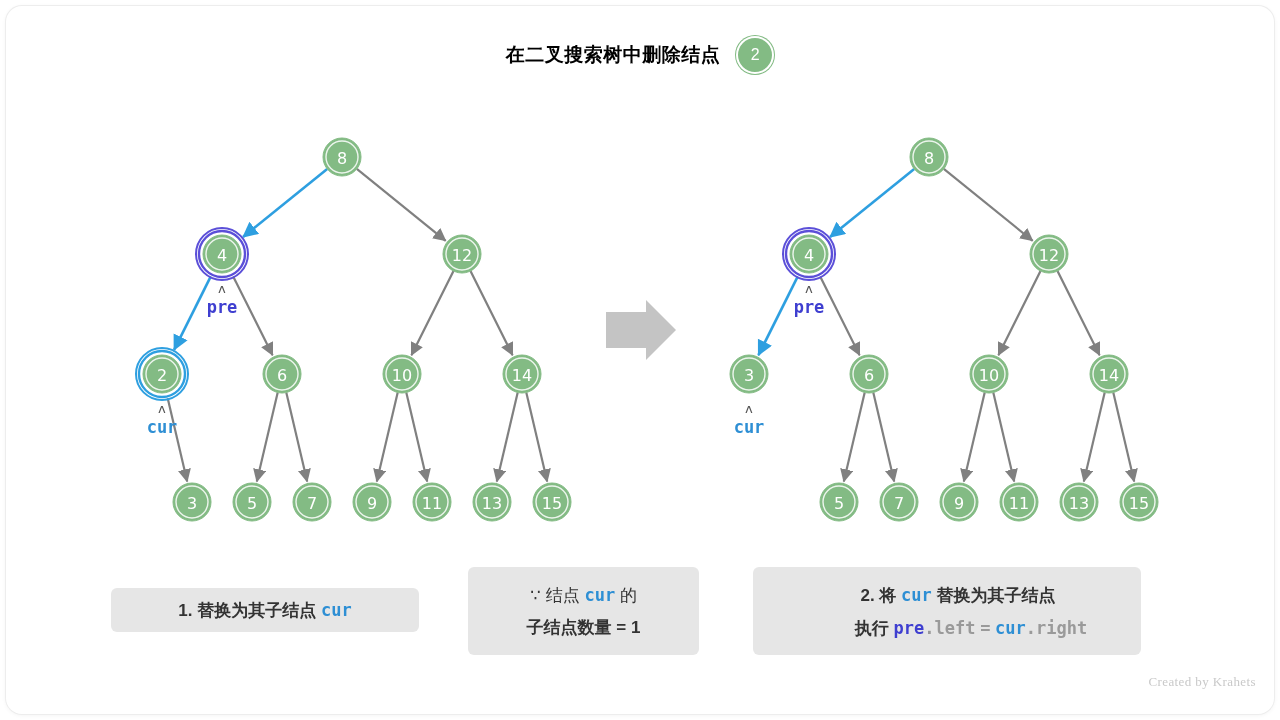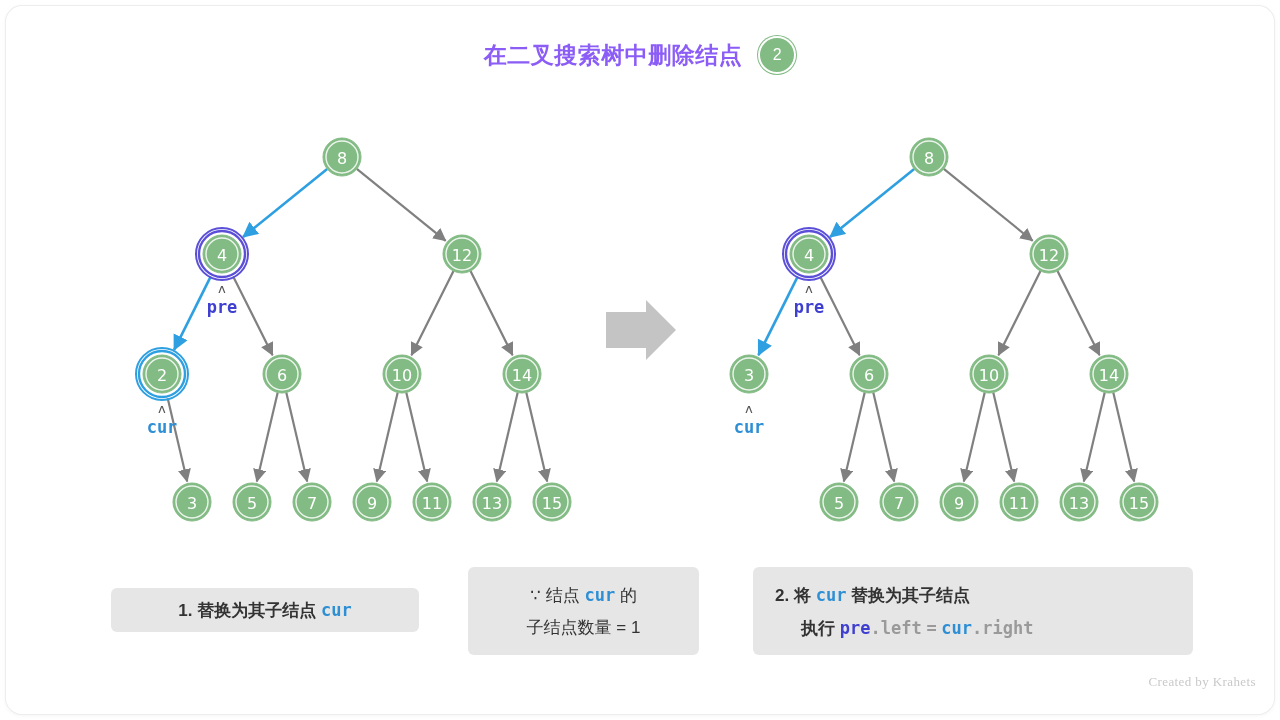--- a/index.html
+++ b/index.html
@@ -40,23 +40,23 @@
     position: absolute;
     left: 0;
     top: 36px;
     width: 1280px;
     text-align: center;
     pointer-events: none;
   }
   .title-text {
     display: inline-block;
     vertical-align: middle;
-    font-size: 23px;
+    font-size: 19px;
     font-weight: bold;
-    color: #8b5cf6;
+    color: #000000;
     letter-spacing: 0.5px;
   }
   .title-badge {
     display: inline-block;
     vertical-align: middle;
     margin-left: 16px;
     width: 38px;
     height: 38px;
     line-height: 38px;
     border-radius: 50%;
@@ -96,29 +96,29 @@
   #cap-mid {
     left: 468px;
     top: 567px;
     width: 231px;
     height: 88px;
     padding-top: 12px;
     text-align: center;
     line-height: 32px;
     font-weight: normal;
   }
-  #cap-mid .l2 { font-weight: normal; }
+  #cap-mid .l2 { font-weight: bold; }
   #cap-right {
     left: 753px;
     top: 567px;
-    width: 440px;
+    width: 388px;
     height: 88px;
     padding: 12px 0 0 22px;
     line-height: 32px;
-    text-align: left;
+    text-align: center;
   }
   #cap-right .l2 { padding-left: 26px; display: block; }
 
   
   .footer {
     position: absolute;
     right: 24px;
     top: 674px;
     font-family: Liberation Serif, serif;
     font-size: 13px;

